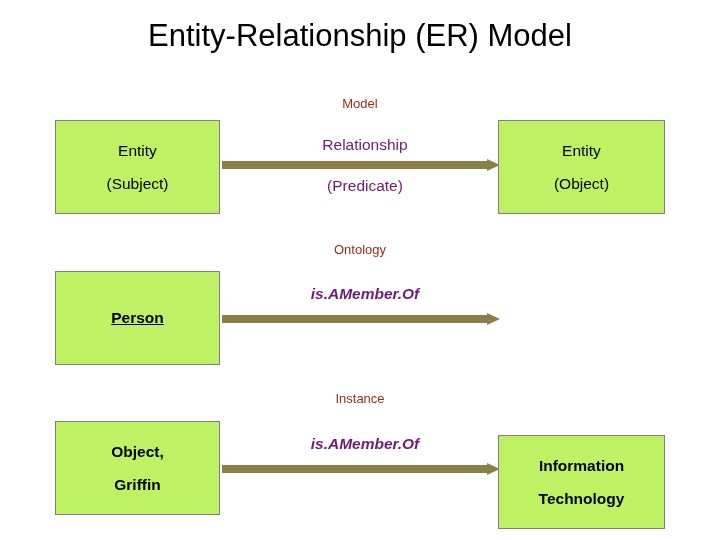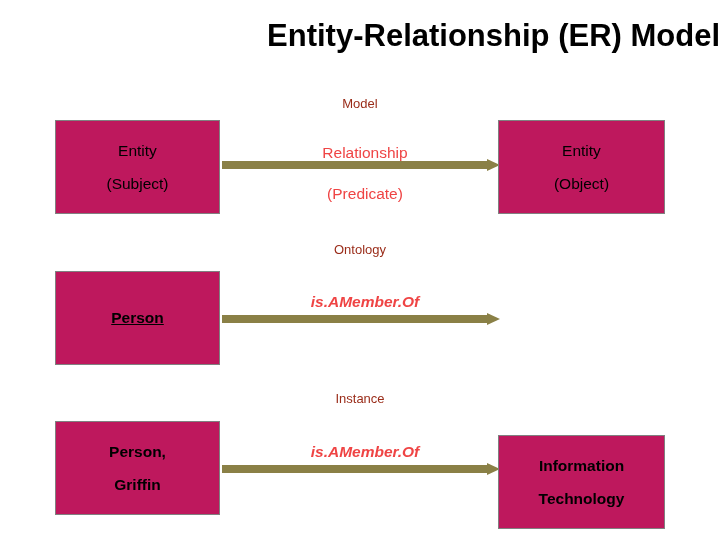--- a/index.html
+++ b/index.html
@@ -17,46 +17,45 @@
   #slide {
     position: relative;
     width: 720px;
     height: 540px;
   }
   .title {
     position: absolute;
     top: 18px;
     left: 0;
     width: 720px;
-    text-align: right;
+    text-align: center;
     font-size: 31px;
     color: #000000;
     font-family: "Liberation Sans", sans-serif;
     letter-spacing: 0px;
-    font-weight: bold;
   }
   .section-label {
     position: absolute;
     width: 720px;
     left: 0;
     text-align: center;
     font-size: 13px;
     font-weight: normal;
     color: #9a2c19;
     font-family: "Liberation Sans", sans-serif;
   }
   .row {
     position: absolute;
     left: 0;
     width: 720px;
     height: 94px;
   }
   .box {
     position: absolute;
-    background: #be185d;
+    background: #bef264;
     border: 1px solid #808080;
     box-sizing: border-box;
     display: flex;
     flex-direction: column;
     align-items: center;
     justify-content: center;
   }
   .box .line {
     font-size: 15.5px;
     color: #000000;
@@ -66,22 +65,21 @@
   .box .line.gap {
     margin-top: 17px;
   }
   .box.bold .line {
     font-weight: bold;
   }
   .mid-text {
     position: absolute;
     text-align: center;
     font-size: 15.5px;
-    color: #ef4444;
-    margin-top: 8px;
+    color: #701a75;
   }
   .mid-text.bold {
     font-weight: bold;
     font-style: italic;
   }
   
   .arrow {
     position: absolute;
     height: 12px;
   }
@@ -145,21 +143,21 @@
       <div class="shaft" style="width:265px;"></div>
       <div class="head"></div>
     </div>
 
   </div>
 
   <div class="section-label" style="top:391px;">Instance</div>
 
   <div class="row" style="top:421px;">
     <div class="box bold" style="left:55px; top:0px; width:165px; height:94px;">
-      <div class="line">Person,</div>
+      <div class="line">Object,</div>
       <div class="line gap">Griffin</div>
     </div>
 
     <div class="mid-text bold" style="left:240px; top:14px; width:250px;">is.AMember.Of</div>
 
     <div class="arrow" style="left:222px; top:42px; width:278px;">
       <div class="shaft" style="width:265px;"></div>
       <div class="head"></div>
     </div>
 

